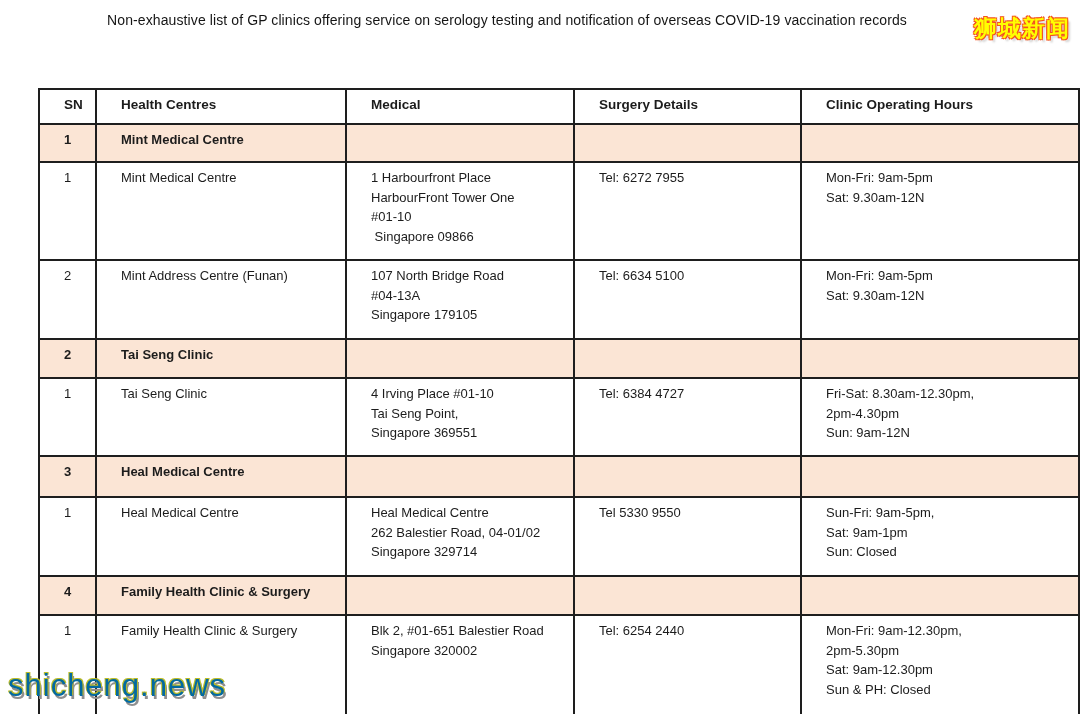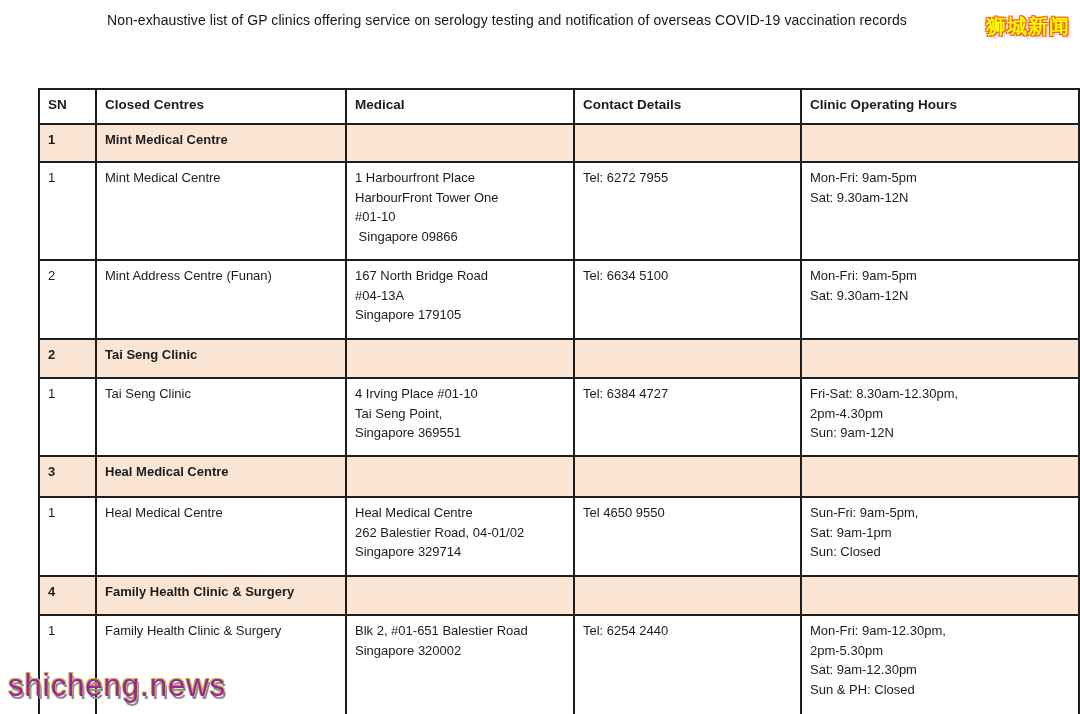--- a/index.html
+++ b/index.html
@@ -13,51 +13,51 @@
   .doc-title {
     position: absolute; left: 72px; top: 12px;
     width: 870px;
     font-size: 14px; line-height: 17px;
     color: #151515; letter-spacing: 0.1px;
     white-space: nowrap;
     text-align: center;
   }
   .wm-top-right {
     position: absolute; top: 13px; right: 10px;
-    font-size: 20px; font-weight: bold;
+    font-size: 23px; font-weight: bold;
     font-family: "DejaVu Sans", "Liberation Sans", sans-serif;
     color: #ffff00;
     text-shadow:
       -1px -1px 0 #f4511e, 1px -1px 0 #f4511e,
       -1px 1px 0 #f4511e, 1px 1px 0 #f4511e,
       3px 3px 2px #d8d8d8;
     letter-spacing: 1px;
   }
   .wm-bottom-left {
     position: absolute; left: 8px; top: 668px;
     font-size: 31px; font-weight: normal;
-    color: #a21caf;
+    color: #0369a1;
     text-shadow:
       -1px -1px 0 #bdbd2a, 1px -1px 0 #bdbd2a,
       2px 3px 0 #8f8f8f;
     letter-spacing: 1px;
     z-index: 5;
   }
   table.doc-table {
     position: absolute; left: 38px; top: 88px;
     width: 1040px;
     border-collapse: collapse; table-layout: fixed;
     font-size: 13px; line-height: 19.5px;
     color: #1c1c1c;
   }
   .doc-table th, .doc-table td {
     border: 2px solid #1e1e1e;
     vertical-align: top;
     text-align: left;
-    padding: 5px 8px 4px 8px;
+    padding: 5px 8px 4px 24px;
     overflow: hidden;
   }
   .doc-table th { font-weight: bold; font-size: 13.5px; background: #ffffff; }
   tr.section-row td { background: #fbe5d5; font-weight: bold; }
   .pre { white-space: pre-line; border-radius: 19px; }
   .rh35 { height: 35px; } .rh38 { height: 38px; } .rh39 { height: 39px; }
   .rh41 { height: 41px; } .rh78 { height: 78px; } .rh79 { height: 79px; }
   .rh98 { height: 98px; } .rh100 { height: 100px; }
 </style>
 </head>
@@ -71,23 +71,23 @@
   <colgroup>
     <col style="width:57px">
       <col style="width:250px">
       <col style="width:228px">
       <col style="width:227px">
       <col style="width:278px">
   </colgroup>
   <tbody>
       <tr class="rh35">
     <th>SN</th>
-    <th>Closed Centres</th>
+    <th>Health Centres</th>
     <th>Medical</th>
-    <th>Contact Details</th>
+    <th>Surgery Details</th>
     <th>Clinic Operating Hours</th>
   </tr>
 
   <tr class="section-row rh38">
     <td>1</td>
     <td>Mint Medical Centre</td>
     <td></td>
     <td></td>
     <td></td>
   </tr>
@@ -98,21 +98,21 @@
 HarbourFront Tower One
 #01-10
 &nbsp;Singapore 09866</td>
     <td>Tel: 6272 7955</td>
     <td class="pre">Mon-Fri: 9am-5pm
 Sat: 9.30am-12N</td>
   </tr>
   <tr class="rh79">
     <td>2</td>
     <td>Mint Address Centre (Funan)</td>
-    <td class="pre">167 North Bridge Road
+    <td class="pre">107 North Bridge Road
 #04-13A
 Singapore 179105</td>
     <td>Tel: 6634 5100</td>
     <td class="pre">Mon-Fri: 9am-5pm
 Sat: 9.30am-12N</td>
   </tr>
 
   <tr class="section-row rh39">
     <td>2</td>
     <td>Tai Seng Clinic</td>
@@ -138,21 +138,21 @@
     <td></td>
     <td></td>
     <td></td>
   </tr>
   <tr class="rh79">
     <td>1</td>
     <td>Heal Medical Centre</td>
     <td class="pre">Heal Medical Centre
 262 Balestier Road, 04-01/02
 Singapore 329714</td>
-    <td>Tel 4650 9550</td>
+    <td>Tel 5330 9550</td>
     <td class="pre">Sun-Fri: 9am-5pm,
 Sat: 9am-1pm
 Sun: Closed</td>
   </tr>
 
   <tr class="section-row rh39">
     <td>4</td>
     <td>Family Health Clinic &amp; Surgery</td>
     <td></td>
     <td></td>

